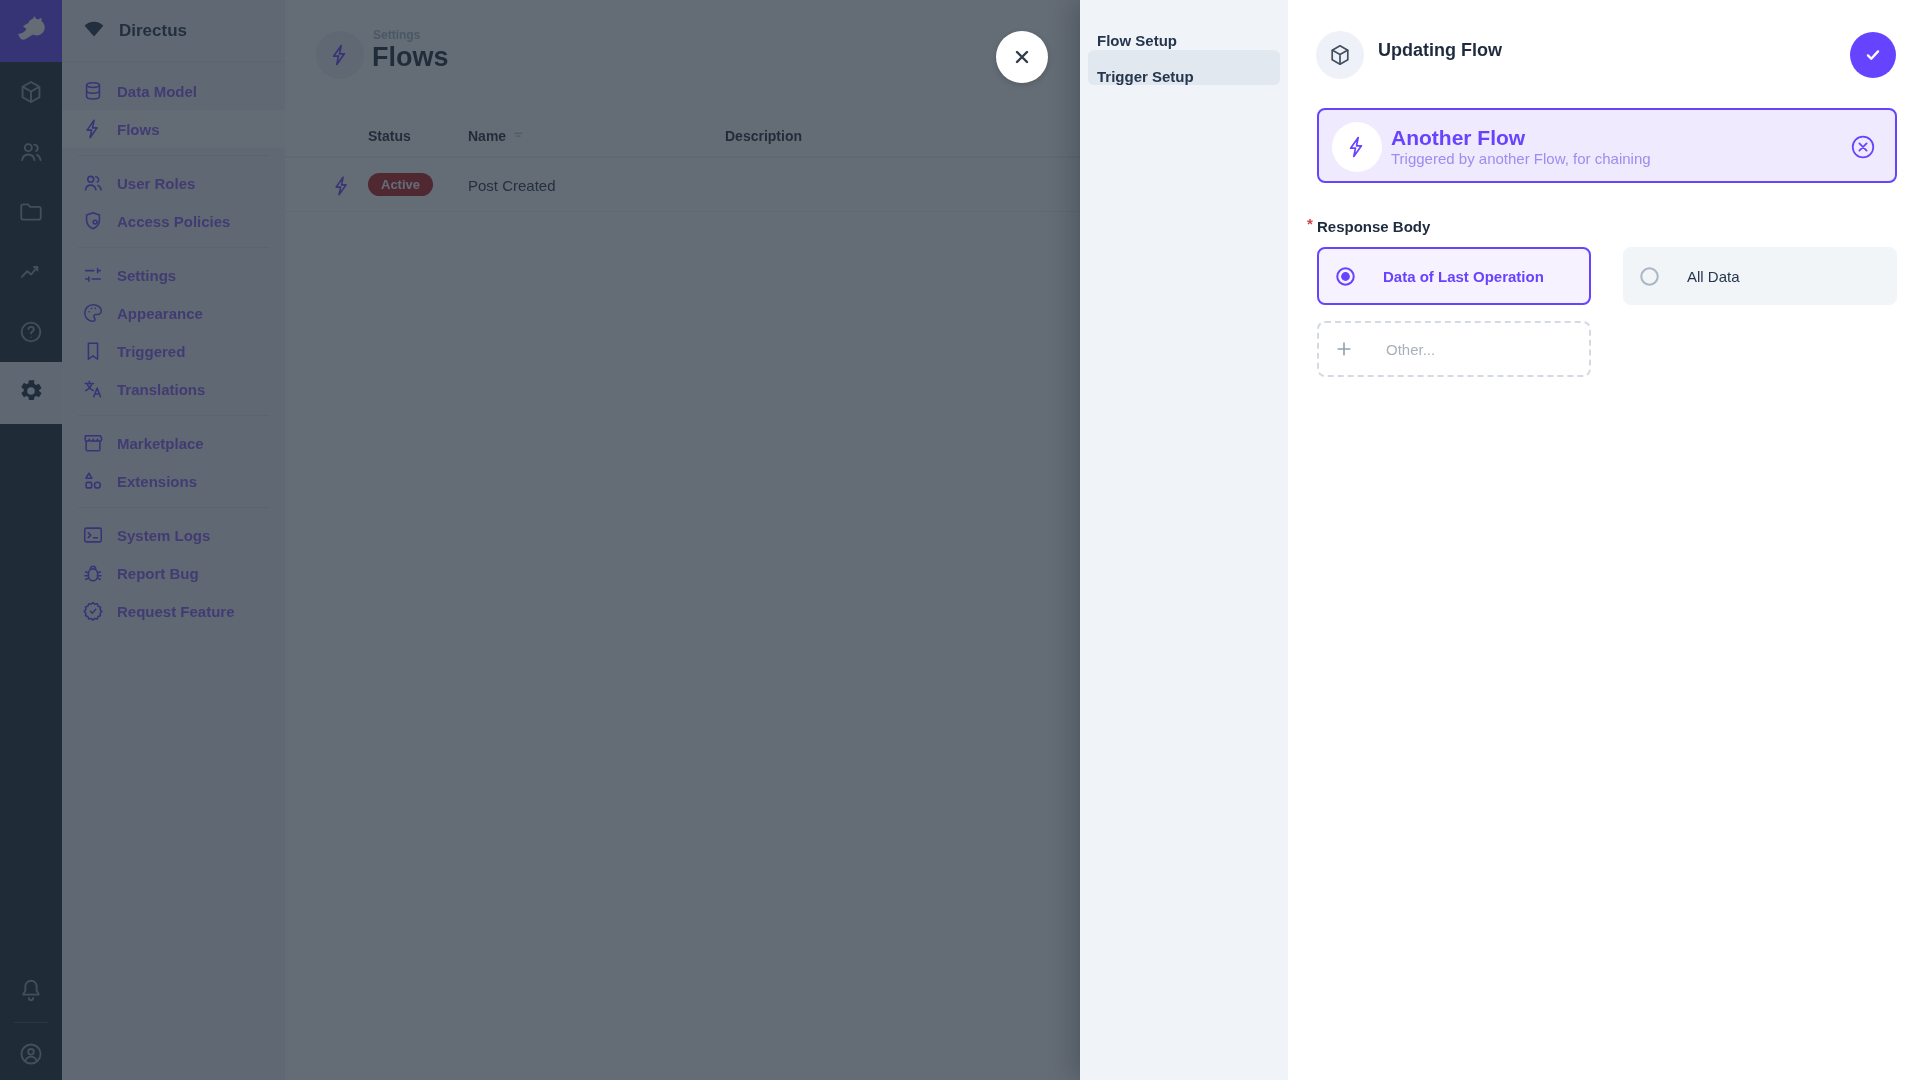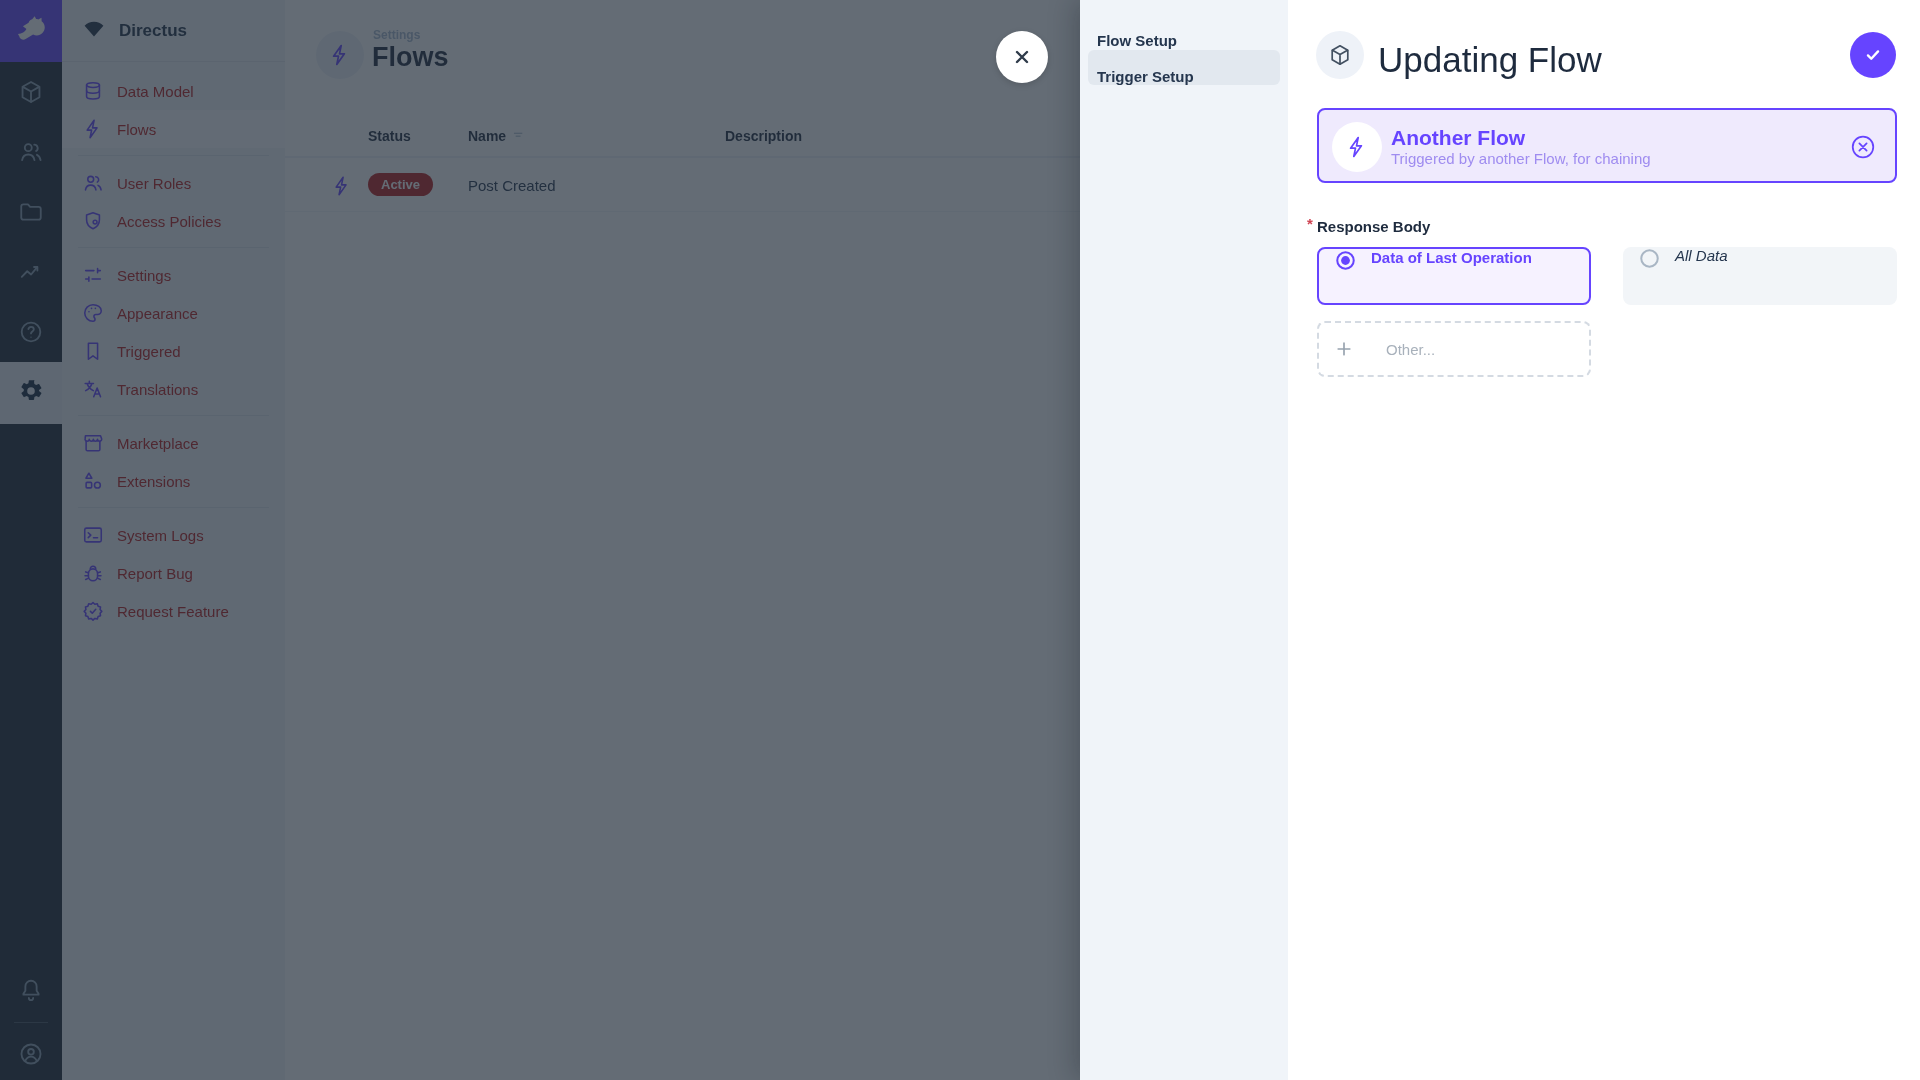--- a/index.html
+++ b/index.html
@@ -14,21 +14,21 @@
   .module-btn.active { background:#e9eef4; color:#172940; height:62px; }
   .module-divider { position:absolute; left:14px; width:34px; height:1px; background:rgba(139,159,177,.35); }
 
   
   .nav-sidebar { position:absolute; left:62px; top:0; width:223px; height:1080px; background:#f0f4f9; z-index:1; }
   .project-bar { position:absolute; left:0; top:0; width:223px; height:62px; display:flex; align-items:center; gap:13px; padding-left:20px; color:#223248; border-bottom:1px solid rgba(23,41,64,.08); cursor:pointer; }
   .project-name { font-size:17px; font-weight:600; color:#223248; }
   .nav-list { position:absolute; left:0; top:62px; width:223px; padding-top:10px; }
   .nav-item { height:38px; display:flex; align-items:center; gap:13px; padding-left:20px; cursor:pointer; }
   .nav-item .nav-ic { color:#6644ff; width:22px; height:22px; }
-  .nav-label { font-size:15px; font-weight:400; color:#b91c1c; }
+  .nav-label { font-size:15px; font-weight:700; color:#8b5cf6; }
   .nav-item.active { background:#fafcfe; }
   .nav-divider { height:1px; background:#dde4ec; margin:7px 16px 8px 16px; }
 
   
   .main { position:absolute; left:285px; top:0; width:1635px; height:1080px; background:#fff; }
   .page-header-icon { position:absolute; left:31px; top:31px; width:48px; height:48px; border-radius:50%; background:#eef2f8; color:#6644ff; display:flex; align-items:center; justify-content:center; }
   .breadcrumb { position:absolute; left:88px; top:28px; font-size:12px; font-weight:600; color:#a9bacf; }
   .page-title { position:absolute; left:87px; top:42px; font-size:27px; font-weight:800; color:#1e2b3e; }
   .table-head { position:absolute; left:0; top:120px; width:100%; height:38px; border-bottom:2px solid #eef2f7; }
   .th { position:absolute; top:8px; font-size:14px; font-weight:700; color:#1e2b3e; display:flex; gap:6px; }
@@ -44,34 +44,34 @@
   .drawer-close { position:absolute; left:996px; top:31px; width:52px; height:52px; border-radius:50%; background:#fff; color:#2f3b4a; border:none; display:flex; align-items:center; justify-content:center; cursor:pointer; box-shadow:0 2px 6px rgba(0,0,0,.15); }
 
   
   .drawer { position:absolute; left:1080px; top:0; width:840px; height:1080px; z-index:6; box-shadow:-6px 0 24px rgba(16,24,32,.25); }
   .drawer-nav { position:absolute; left:0; top:0; width:208px; height:1080px; background:#f0f4f9; padding-top:13px; }
   .drawer-nav-item { height:35px; margin:1px 8px; display:flex; align-items:flex-end; padding-left:9px; border-radius:6px; font-size:15px; font-weight:600; color:#25364e; cursor:pointer; }
   .drawer-nav-item.active { background:#e2e8ef; }
   .drawer-main { position:absolute; left:208px; top:0; width:632px; height:1080px; background:#fff; }
 
   .drawer-title-icon { position:absolute; left:28px; top:31px; width:48px; height:48px; border-radius:50%; background:#eef2f8; color:#425061; display:flex; align-items:center; justify-content:center; }
-  .drawer-title { position:absolute; left:90px; top:40px; font-size:35px; font-weight:400; color:#1e2b3e; }
+  .drawer-title { position:absolute; left:90px; top:40px; font-size:18px; font-weight:700; color:#1e2b3e; }
   .save-btn { position:absolute; right:24px; top:32px; width:46px; height:46px; border-radius:50%; background:#6644ff; color:#fff; border:none; display:flex; align-items:center; justify-content:center; cursor:pointer; }
 
   .trigger-card { position:absolute; left:29px; top:108px; width:580px; height:75px; background:#efeafd; border:2px solid #6644ff; border-radius:8px; cursor:pointer; }
   .trigger-card-icon { position:absolute; left:13px; top:12px; width:50px; height:50px; border-radius:50%; background:#fff; color:#6644ff; display:flex; align-items:center; justify-content:center; }
   .trigger-card-title { position:absolute; left:72px; top:16px; font-size:21px; font-weight:700; color:#6644ff; }
   .trigger-card-sub { position:absolute; left:72px; top:40px; font-size:15px; color:#9f8cf0; }
   .trigger-card-remove { position:absolute; right:18px; top:23px; width:28px; height:28px; color:#6644ff; background:none; border:none; cursor:pointer; }
 
   .field-label { position:absolute; left:29px; top:218px; font-size:15px; font-weight:700; color:#1e2b3e; }
   .req-dot { color:#cf4352; font-size:15px; position:absolute; left:-10px; top:-3px; }
-  .radio-card { position:absolute; top:247px; width:274px; height:58px; border-radius:8px; cursor:pointer; display:flex; gap:14px; padding-left:15px; }
+  .radio-card { position:absolute; top:247px; width:274px; height:58px; border-radius:8px; cursor:pointer; display:flex; align-items:center; gap:26px; padding-left:15px; }
   .radio-card.selected { left:29px; background:#f6f2ff; border:2px solid #6644ff; color:#6644ff; }
-  .radio-card.unselected { left:335px; background:#f2f5f8; color:#8d9aa9;font-style:italic; }
+  .radio-card.unselected { left:335px; background:#f2f5f8; color:#8d9aa9; }
   .radio-card .opt-label { font-size:15px; font-weight:600; }
   .radio-card.selected .opt-label { color:#6644ff; }
   .radio-card.unselected .opt-label { color:#25364e; font-weight:500; }
   .other-btn { position:absolute; left:29px; top:321px; width:274px; height:56px; border:2px dashed #d4dae2; border-radius:8px; background:none; display:flex; align-items:center; gap:32px; padding-left:15px; color:#97a2ae; cursor:pointer; }
   .other-label { font-size:15px; color:#a8b1bb; }
 </style>
 </head>
 <body>
 
 <div id="app">

